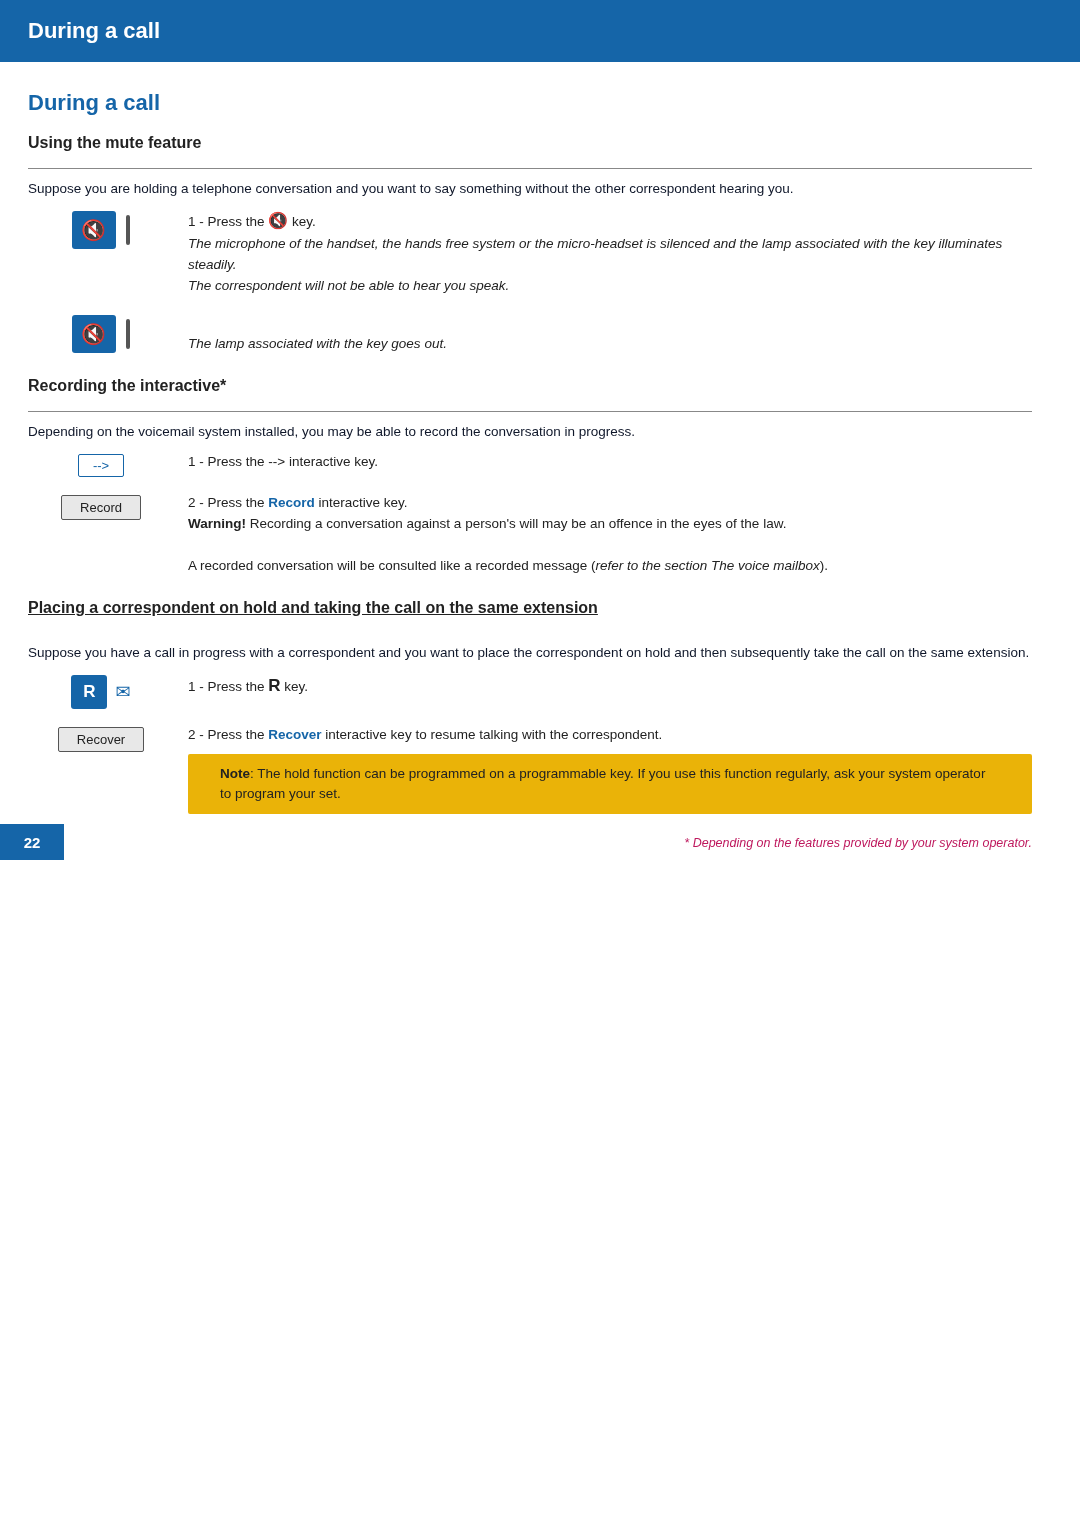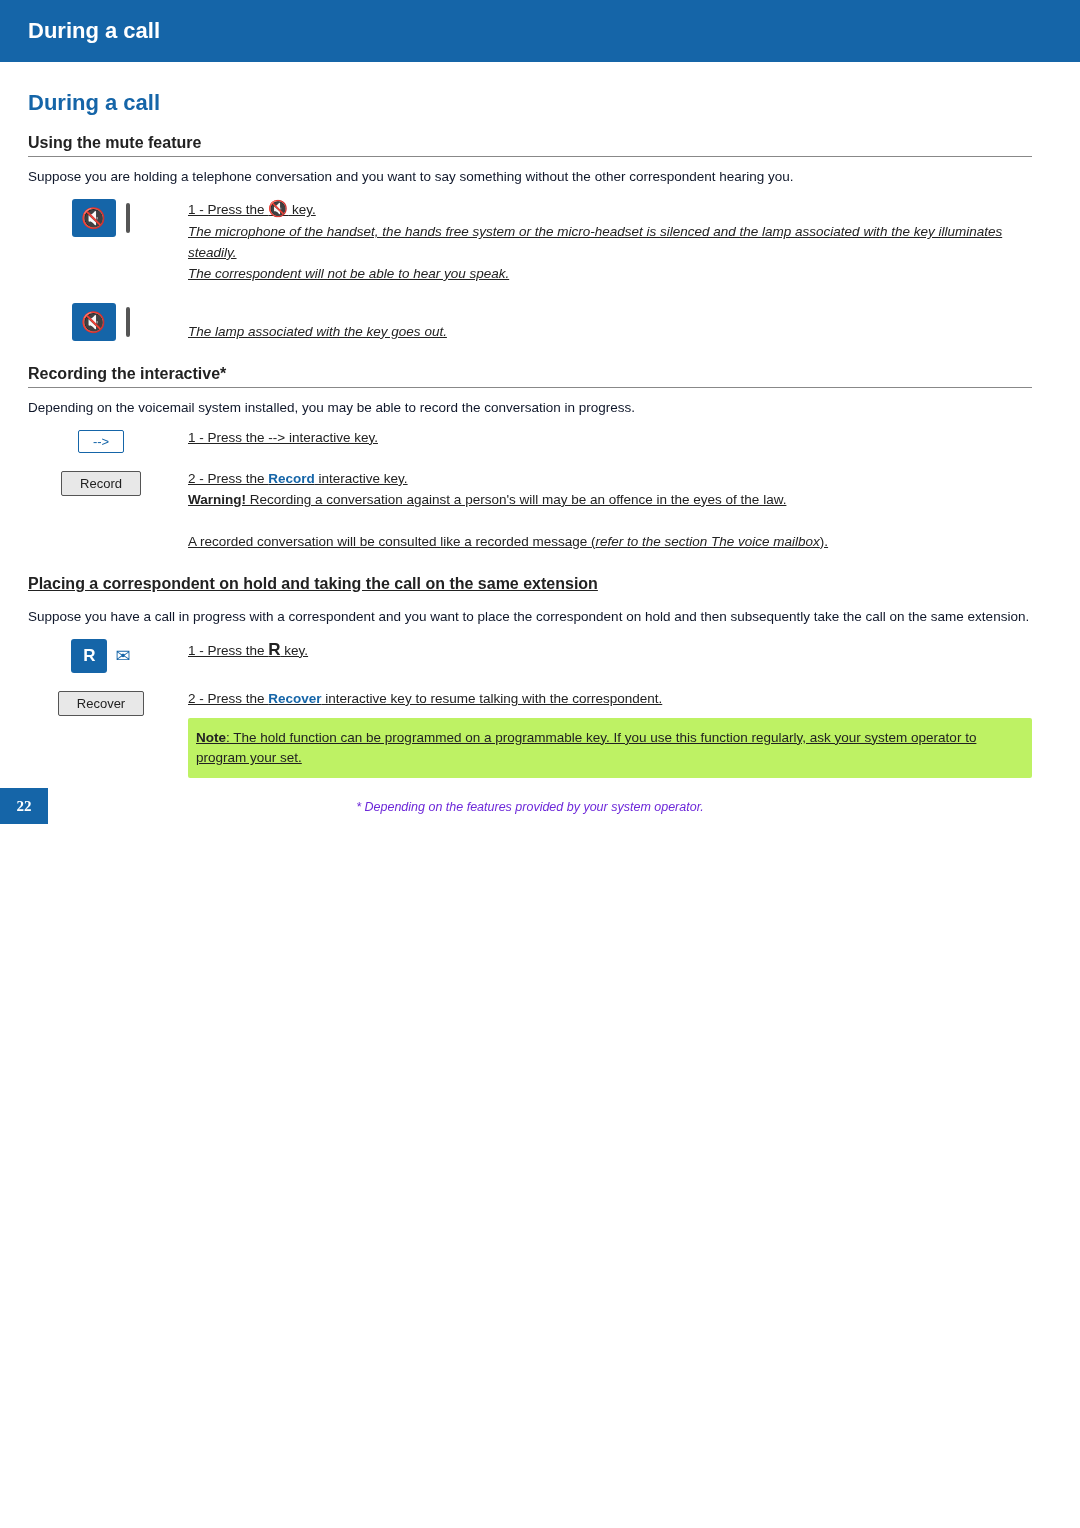--- a/index.html
+++ b/index.html
@@ -37,21 +37,21 @@
       font-weight: bold;
       margin-bottom: 18px;
     }
 
     
     .subsection-heading {
       font-size: 16px;
       font-weight: bold;
       color: #222;
       border-bottom: 1.5px solid #888;
-      padding-bottom: 4px;
+      padding-bottom: 16px;
       margin-bottom: 10px;
       margin-top: 18px;
     }
 
     .subsection-heading.underline-title {
       text-decoration: underline;
       border-bottom: none;
     }
 
     
@@ -78,21 +78,20 @@
       align-items: center;
       justify-content: flex-start;
       padding-top: 2px;
       padding-right: 14px;
     }
 
     .instruction-text-col {
       flex: 1;
       font-size: 13.5px;
       line-height: 1.55;
-      text-decoration: underline;
     }
 
     
     .mute-icon-block {
       display: flex;
       flex-direction: row;
       align-items: center;
       gap: 8px;
     }
 
@@ -177,52 +176,51 @@
       color: #1565a8;
     }
 
     
     .bold { font-weight: bold; text-align: center; }
     .italic { font-style: italic; }
     .blue-bold { color: #1565a8; font-weight: bold; }
 
     
     .note-box {
-      background: #bef264;
+      background: #eab308;
       border: none;
-      padding: 10px 8px;
+      padding: 10px 32px;
       font-size: 13.5px;
       line-height: 1.5;
       margin-top: 8px;
       border-radius: 2px;
     }
 
     
     .page-number-block {
       position: absolute;
       left: 0;
       bottom: 28px;
       background: #1565a8;
       color: #fff;
       font-size: 15px;
       font-weight: bold;
-      width: 48px;
+      width: 64px;
       height: 36px;
       display: flex;
       align-items: center;
       justify-content: center;
-      font-family: Liberation Serif, serif;
     }
 
     
     .footer-note {
-      text-align: center;
+      text-align: right;
       font-size: 12.5px;
       font-style: italic;
-      color: #6d28d9;
+      color: #be185d;
       margin-top: 10px;
       padding-bottom: 10px;
     }
 
     .instruction-section {
       margin-bottom: 22px;
     }
 
   </style>
 </head>

